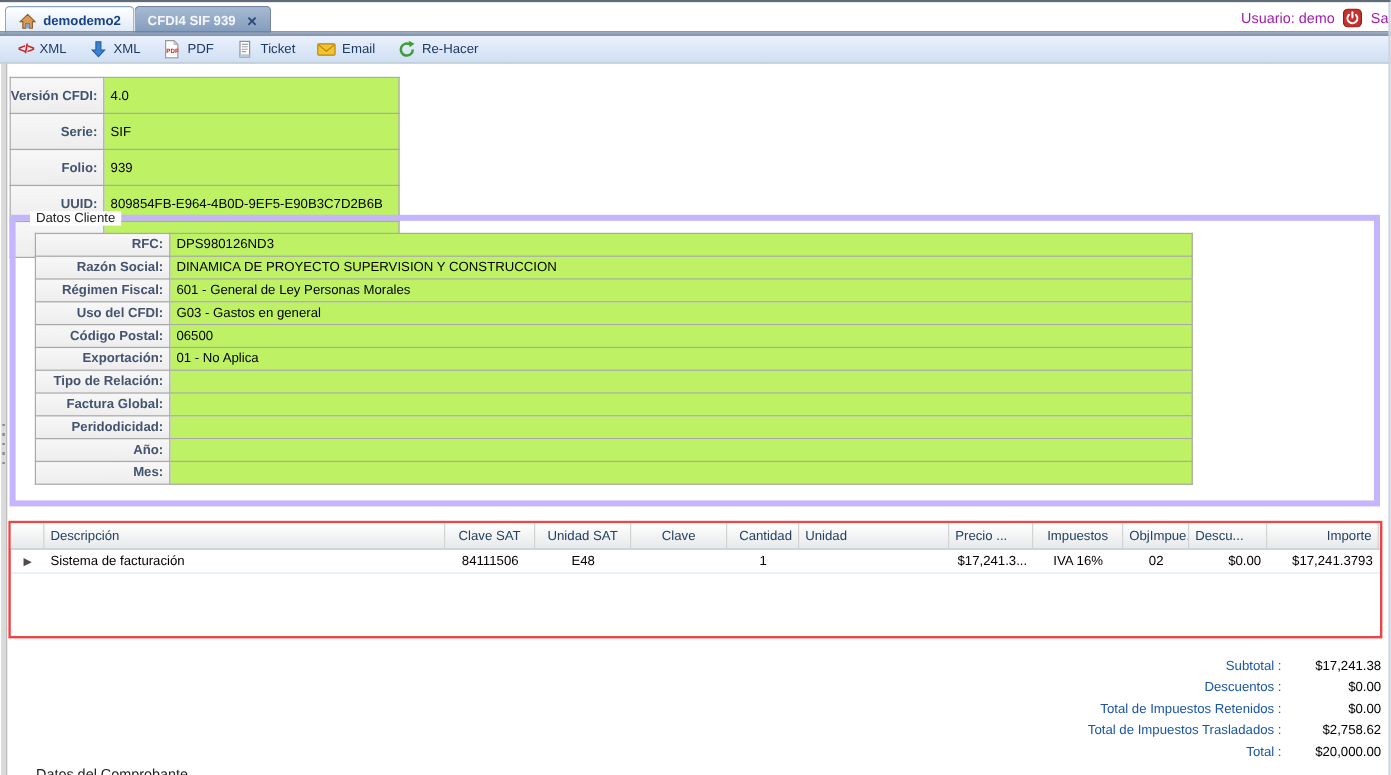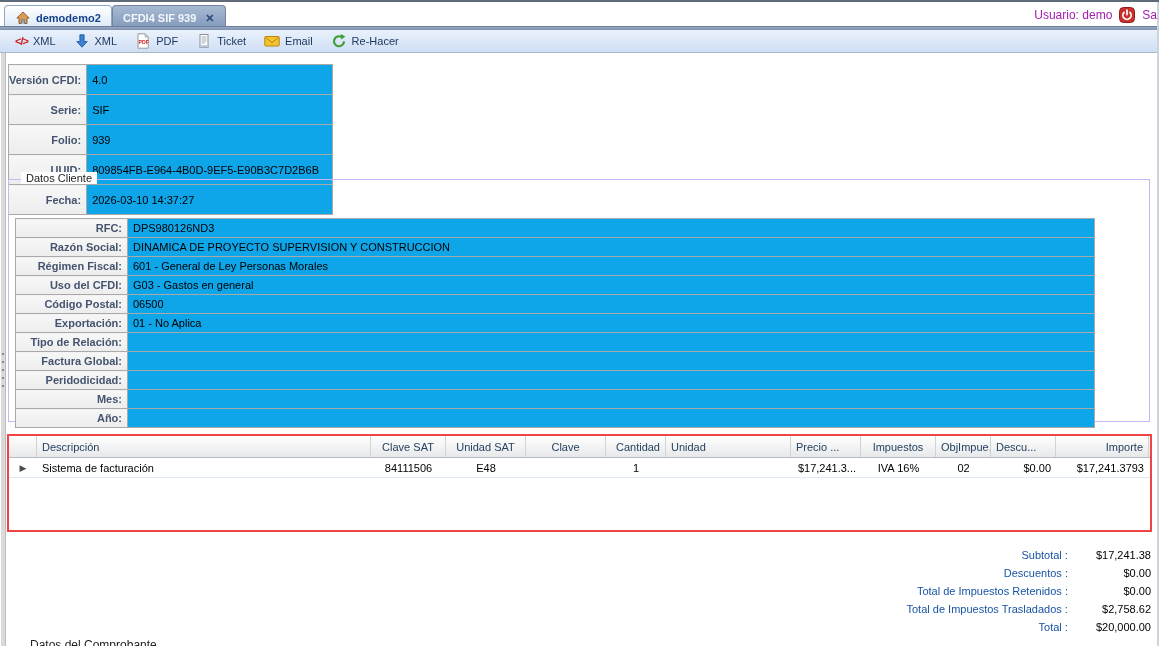--- a/index.html
+++ b/index.html
@@ -36,30 +36,30 @@
   .splitter { position:absolute; left:1px; top:53px; width:5px; bottom:0;
               background:#dadada; border-right:1px solid #bcbcbc; }
   .splitter-dots { position:absolute; left:1px; top:300px; width:2px; height:40px;
                    background:repeating-linear-gradient(#898989 0 2px, transparent 2px 8px); }
 
   
   .kv-table { position:absolute; border-collapse:collapse; font-size:11px; border:1px solid #8f8f8f; }
   .kv-table td { border:1px solid #a9a9a9; height:30px; }
   td.kl { background:linear-gradient(#f7f7f7,#ededed); color:#44546f; font-weight:bold;
           text-align:right; padding-right:5px; white-space:nowrap; }
-  td.kv { background:#0ea5e9; color:#000; padding-left:5px; white-space:nowrap; }
+  td.kv { background:#bef264; color:#000; padding-left:5px; white-space:nowrap; }
 
   #info-table { left:8px; top:64px; width:325px; }
-  #client-table { position:absolute; left:6px; top:10px; width:1080px; border-collapse:collapse;
-                  font-size:11px; border:1px solid #8f8f8f;margin-top:28px; }
+  #client-table { position:absolute; left:16px; top:10px; width:965px; border-collapse:collapse;
+                  font-size:11px; border:1px solid #8f8f8f; }
   #client-table td { border:1px solid #a9a9a9; height:19px; }
 
   
   .fieldset { position:absolute; left:8px; top:179px; width:1142px; height:243px;
-              border:1px solid #c4b5fd; }
+              border:5px solid #c4b5fd; }
   .legend { position:absolute; top:-8px; left:12px; background:#fff; padding:0 5px;
             font-size:11px; color:#222; white-space:nowrap; }
 
   
   .grid { position:absolute; left:7px; top:434px; width:1145px; height:98px;
           border:2px solid #ef4444; background:#fff; }
   .ghead { display:flex; height:22px; border-bottom:1px solid #b5bcc6;
            background:linear-gradient(#ffffff,#e7e8ea); }
   .gh { border-right:1px solid #d3d3d3; font-size:11px; color:#25425f;
         display:flex; align-items:center; padding:0 5px; white-space:nowrap; overflow:hidden; cursor:pointer; }
@@ -224,25 +224,25 @@
           </tr>
       <tr>
         <td class="kl">Factura Global:</td>
         <td class="kv"></td>
           </tr>
       <tr>
         <td class="kl">Peridodicidad:</td>
         <td class="kv"></td>
           </tr>
       <tr>
+        <td class="kl">Año:</td>
+        <td class="kv"></td>
+          </tr>
+      <tr>
         <td class="kl">Mes:</td>
-        <td class="kv"></td>
-          </tr>
-      <tr>
-        <td class="kl">Año:</td>
         <td class="kv"></td>
           </tr>
     </tbody>
       </table>
   </div>
 
   <div class="grid">
     <div class="ghead">
       <div class="gh wexp"></div>
       <div class="gh w0">Descripción</div>

